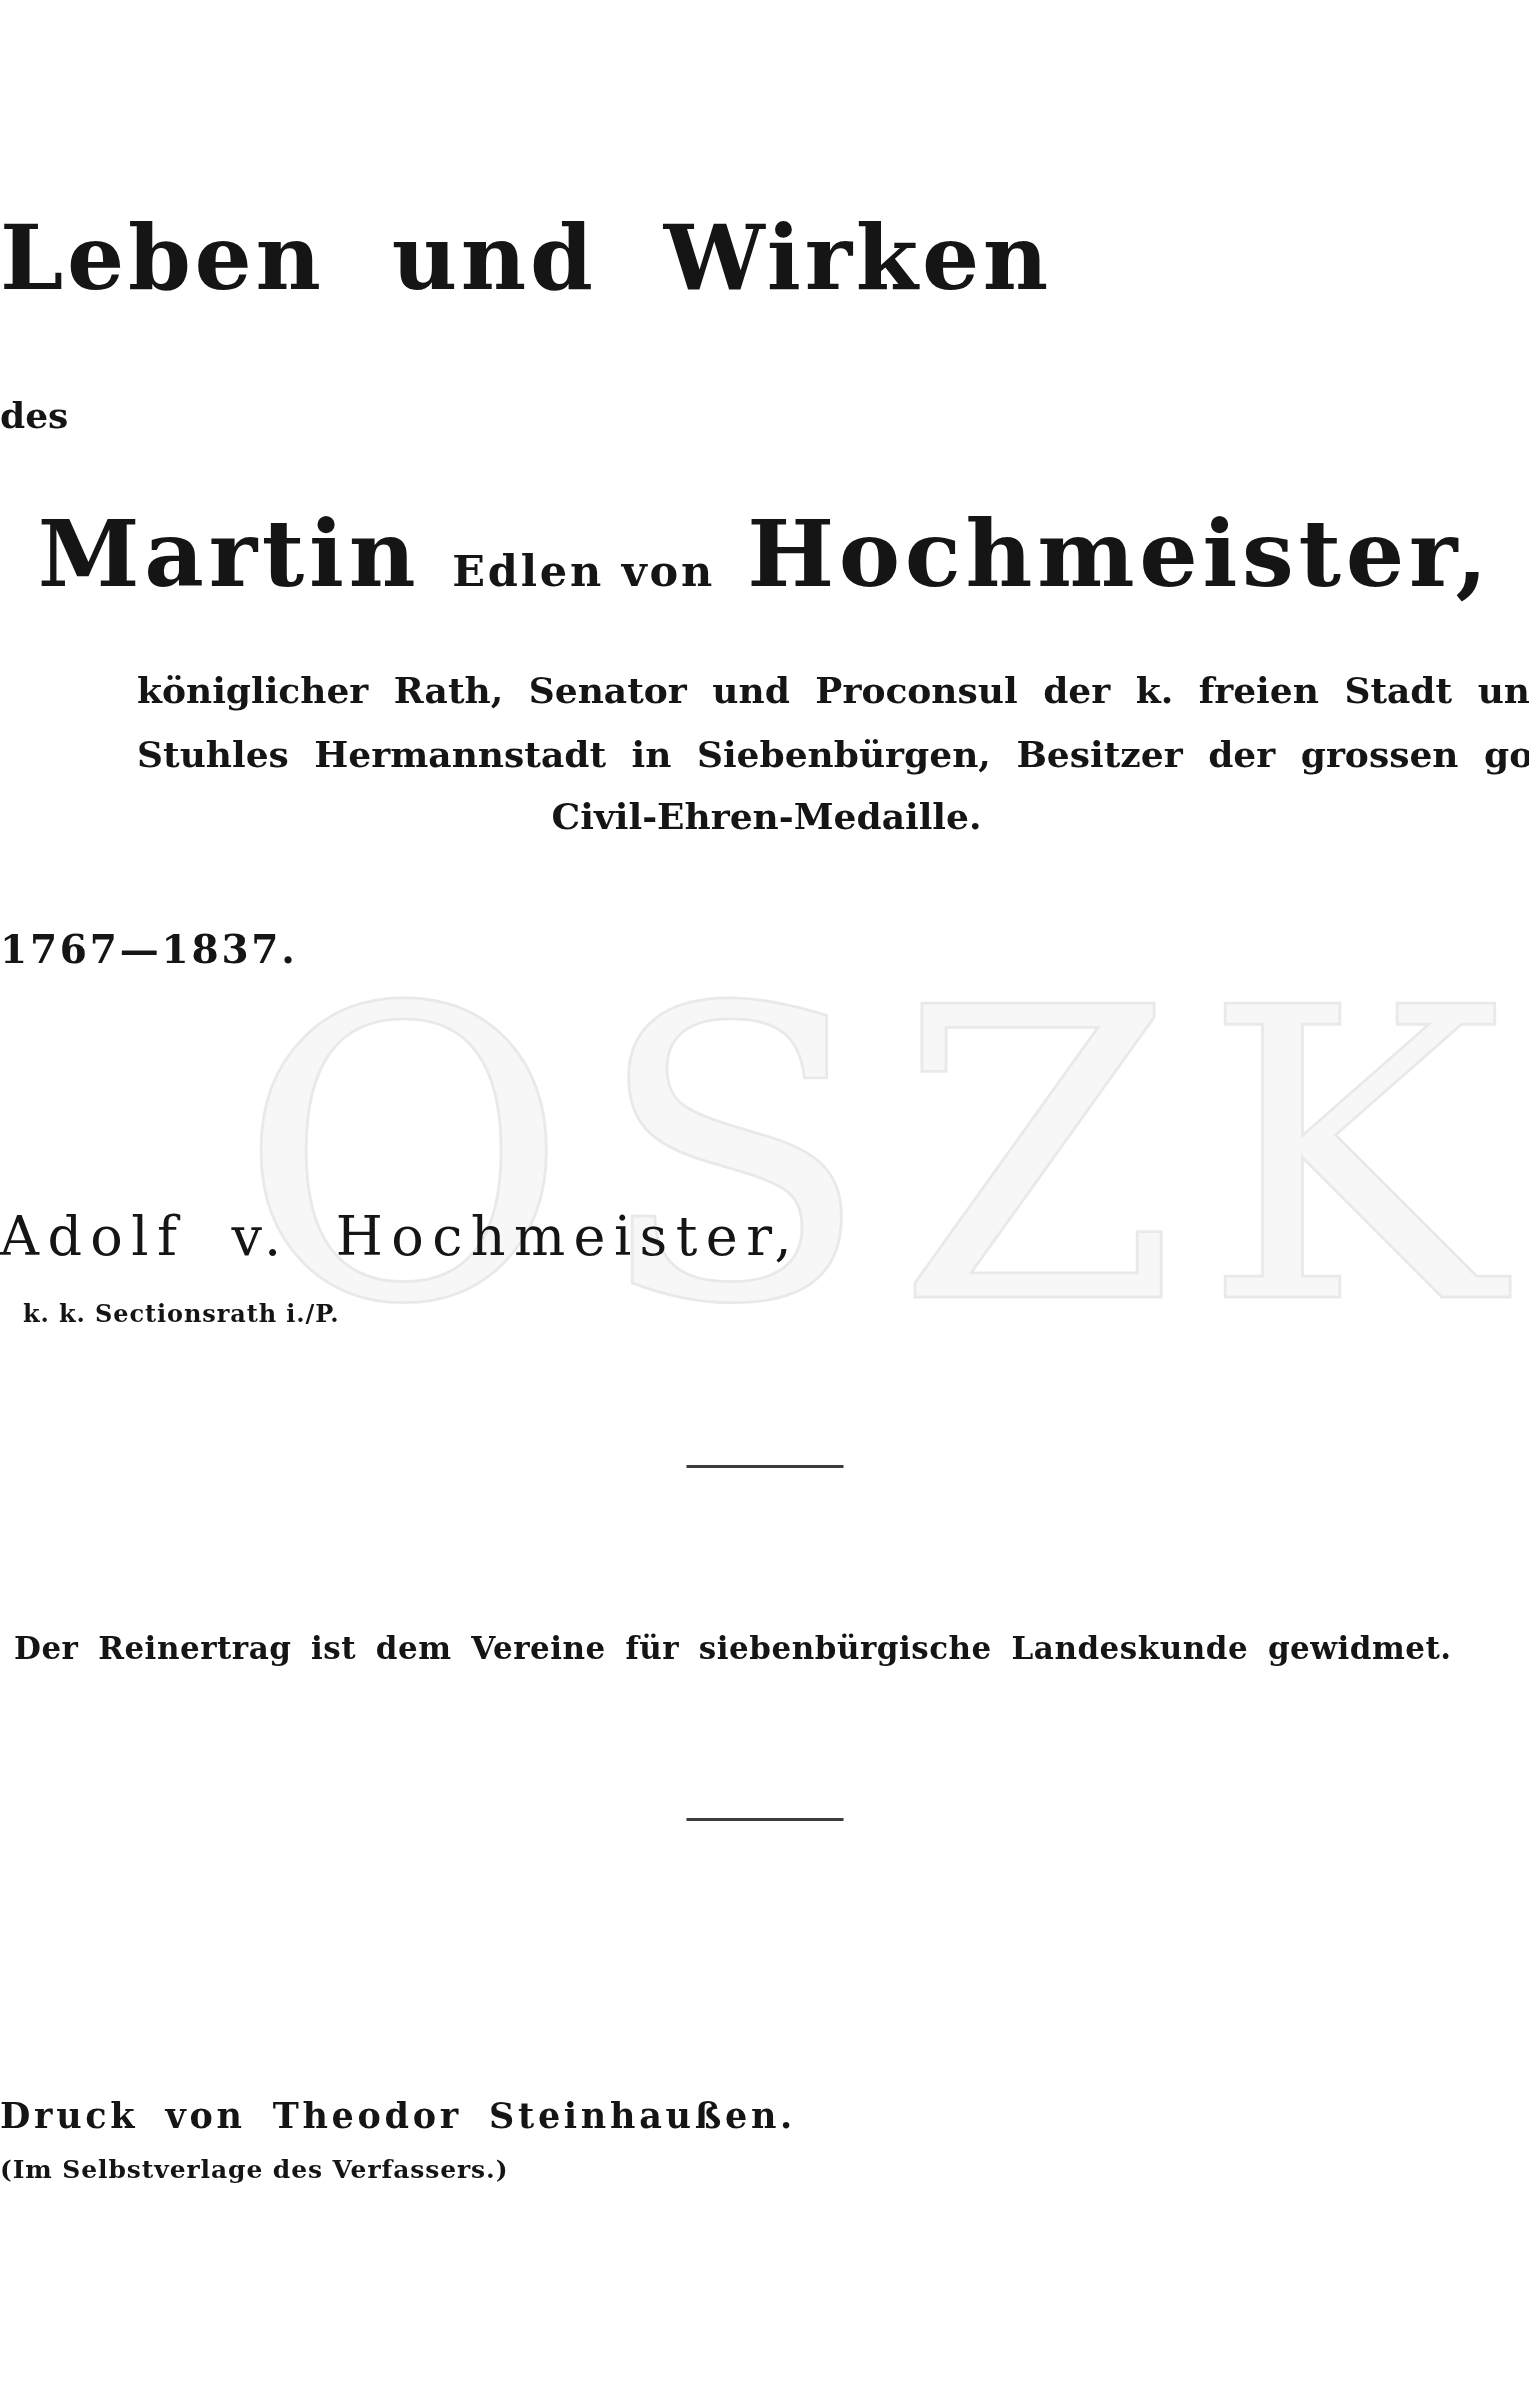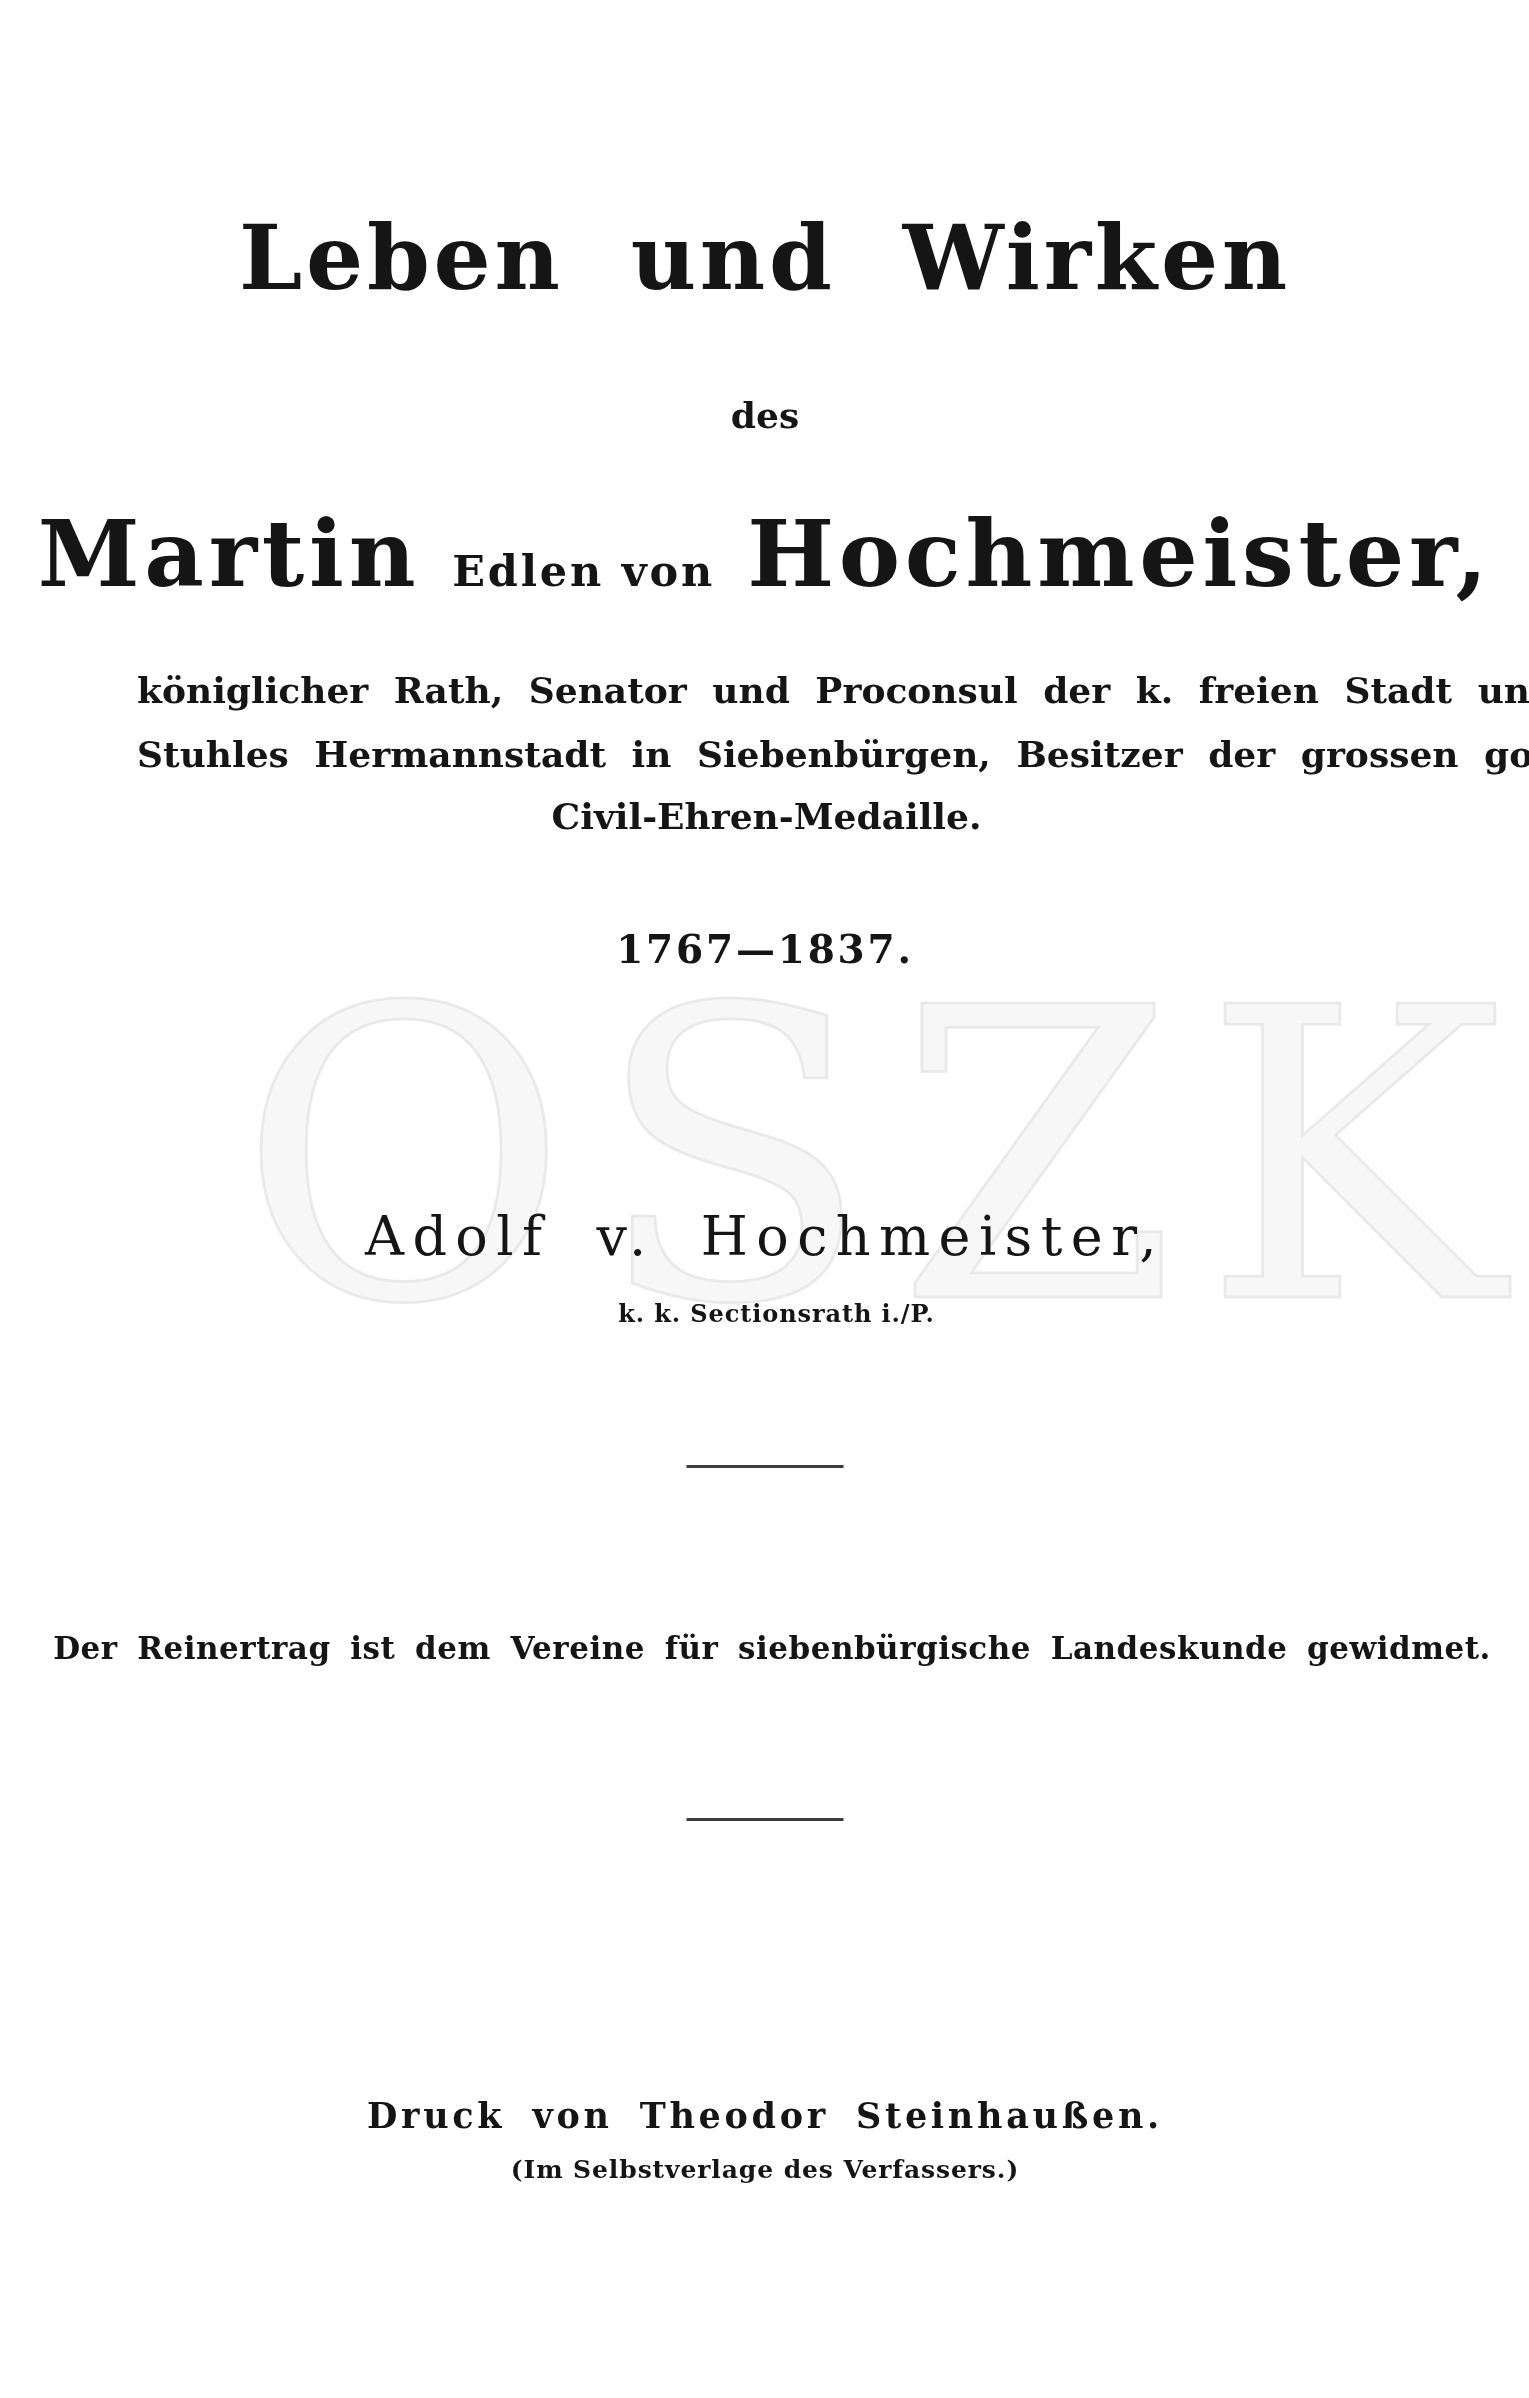--- a/index.html
+++ b/index.html
@@ -13,21 +13,21 @@
     height: 2399px;
     background: #ffffff;
     overflow: hidden;
     font-family: "DejaVu Serif", "Liberation Serif", serif;
     color: #151515;
   }
   .abs {
     position: absolute;
     left: 0;
     right: 0;
-    text-align: center;
+    text-align: left;
     white-space: nowrap;
   }
   
   .watermark {
     position: absolute;
     top: 956px;
     left: 0;
     right: 0;
     text-align: right;
     font-size: 403px;

